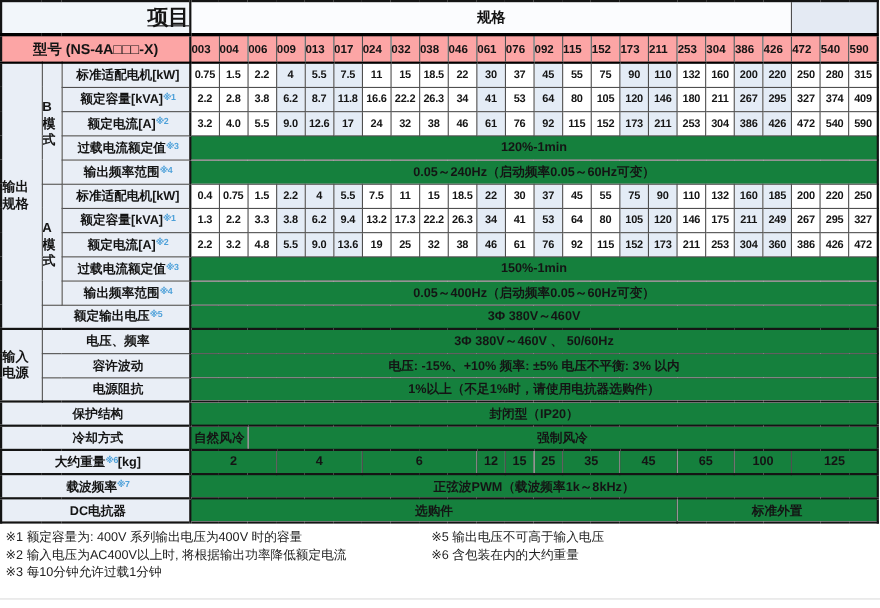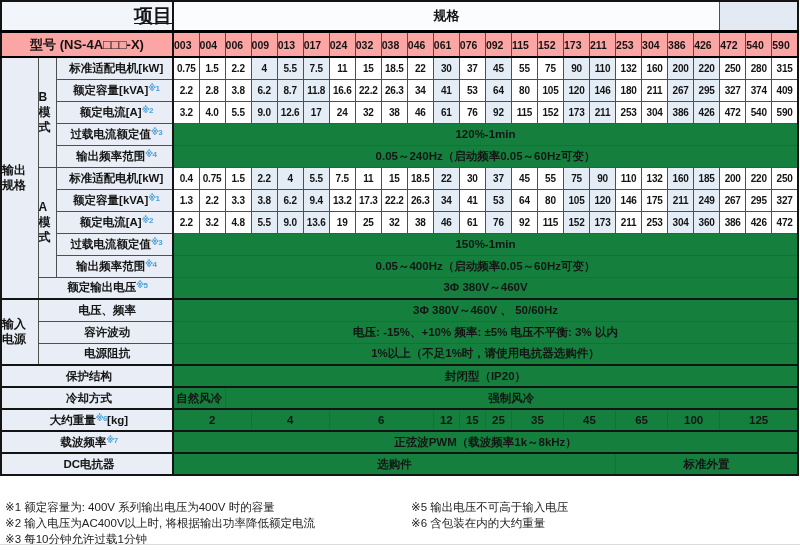--- a/index.html
+++ b/index.html
@@ -17,23 +17,23 @@
   tr.spec{height:22px;}
   tr.section td{border-top:2px solid #141414;}
   .grp,.mode{background:#e9eef6;font-weight:bold;font-size:12px;text-align:left;
     word-break:break-all;white-space:normal;line-height:1.25;}
   .rowlab{background:#e9eef6;font-weight:bold;font-size:11.5px;text-align:center;padding-left:4px;}
   .lab-edge{border-right:2px solid #141414;}
   .cell{font-size:10px;font-weight:bold;text-align:center;background:#fff;letter-spacing:-0.2px;}
   .tint{background:#e4ecf6;}
   .mcell,.seg{font-size:11.5px;font-weight:bold;text-align:center;background:#15803d;}
   sup.mark{color:#4da0d9;font-size:8px;font-weight:bold;vertical-align:3px;letter-spacing:-0.5px;}
-  .notes{position:absolute;top:499px;font-size:11.5px;line-height:16px;color:#222;white-space:nowrap;}
+  .notes{position:absolute;top:481px;font-size:11.5px;line-height:16px;color:#222;white-space:nowrap;}
   .notes-left{left:5px;}
-  .notes-right{left:392px;margin-left:19px;}
+  .notes-right{left:392px;}
   .bottom-rule{position:absolute;left:0;width:800px;top:544px;border-top:1px solid #dcdcdc;}
 </style>
 </head>
 <body>
 
 <div class="container">
   <table>
     <colgroup>
       <col style="width:37px">
         <col style="width:18px">

